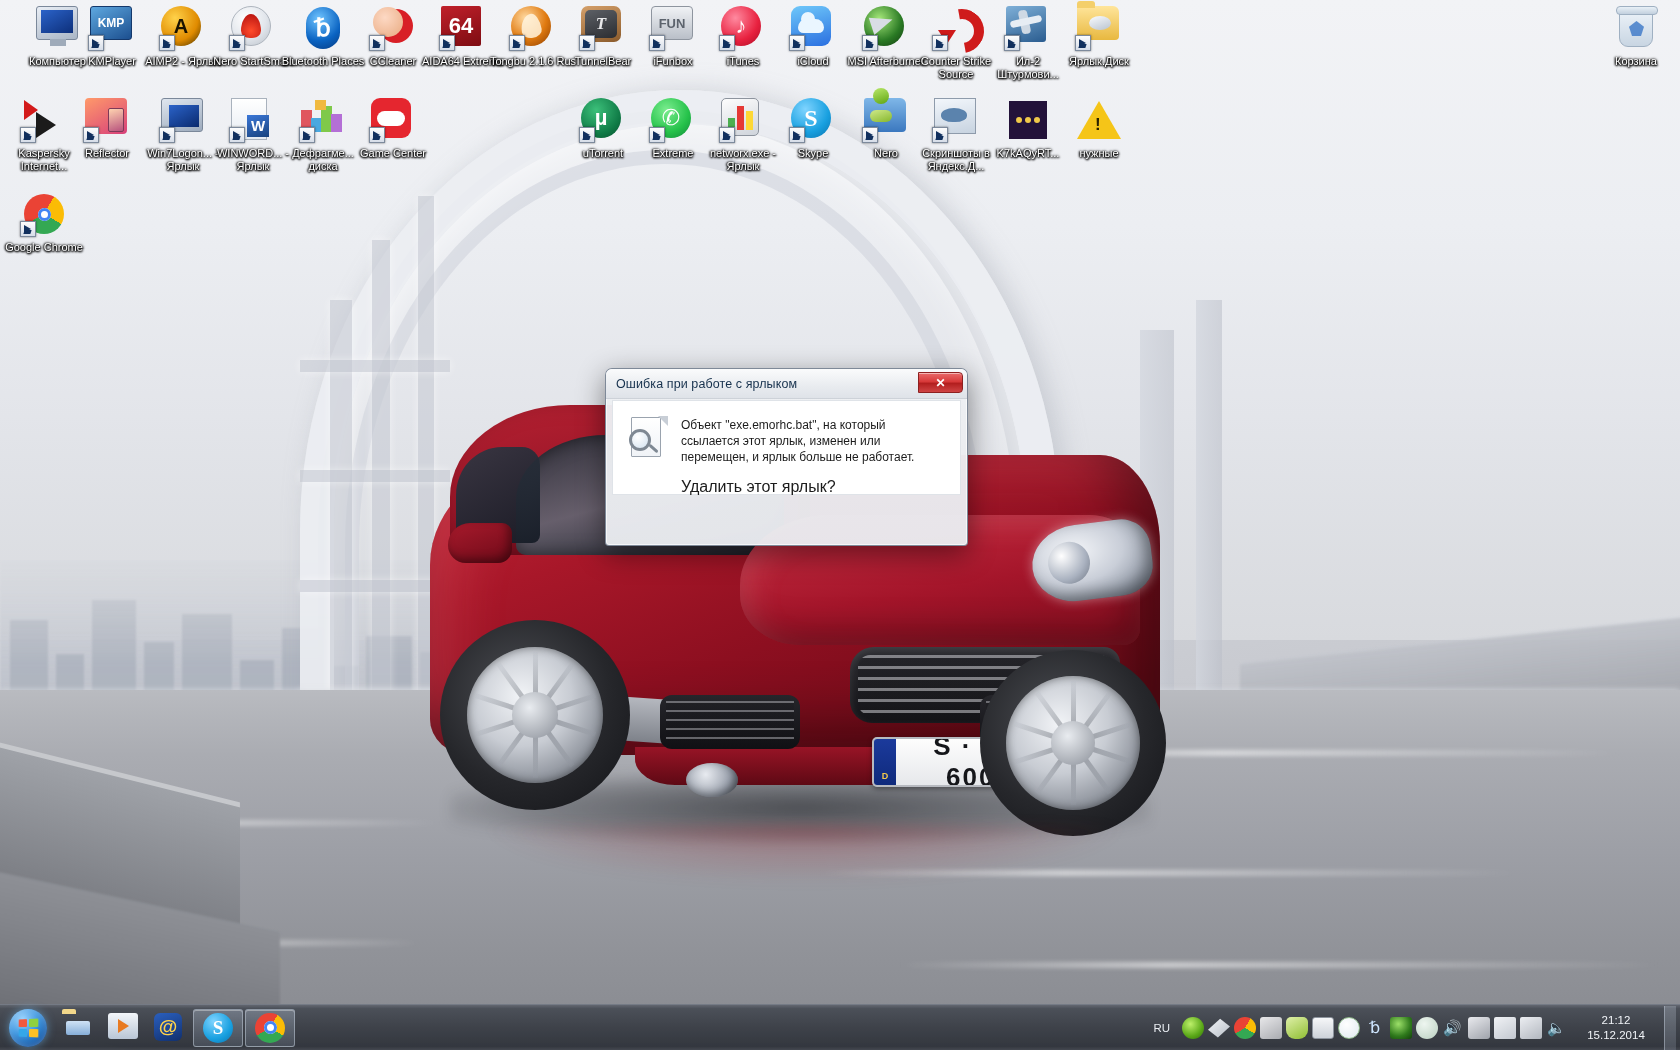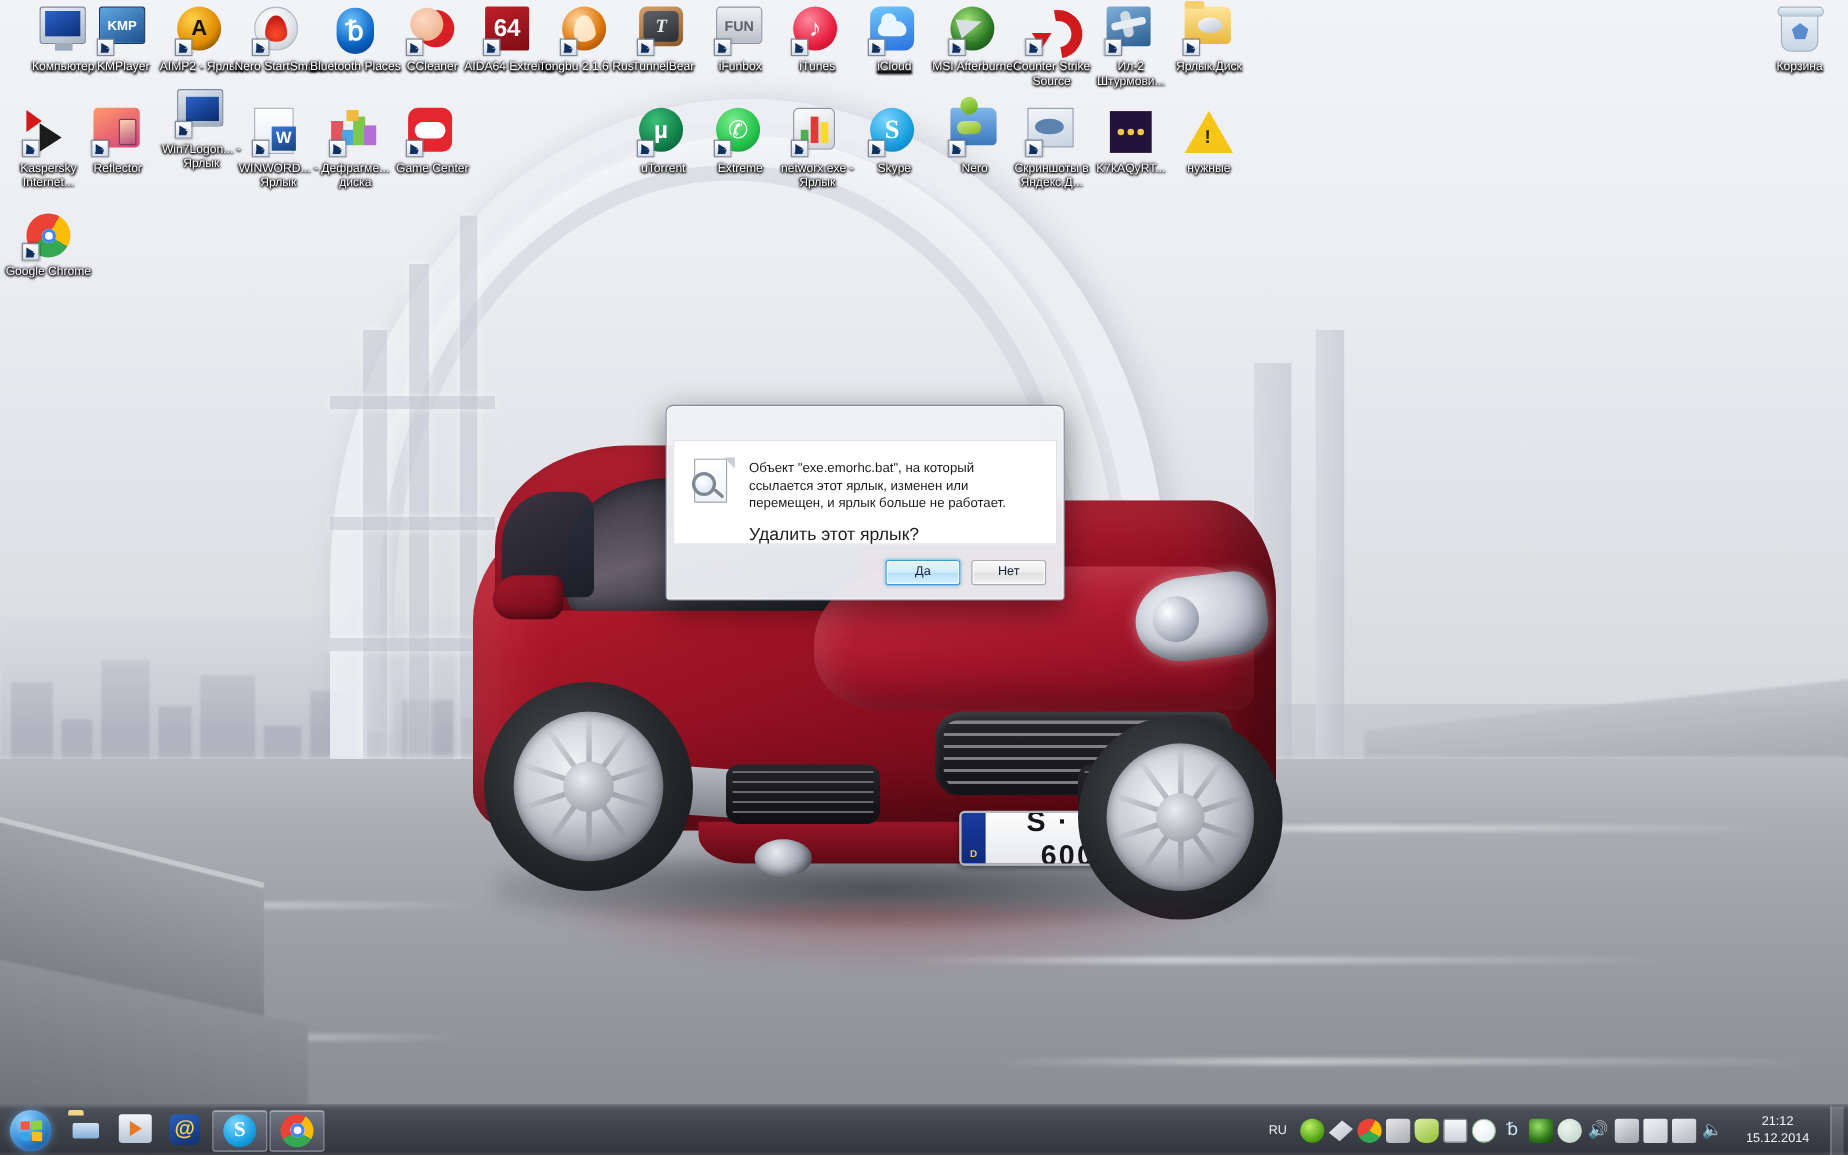--- a/index.html
+++ b/index.html
@@ -723,21 +723,21 @@
     <div class="dicon" style="left:699px; top:4px;">
       <div class="glyph">
           <div class="art">
             <div class="itunes">♪</div>
             <span class="shortcut-arrow"></span>
           </div>
         </div>
       <div class="lbl">iTunes</div>
     </div>
 
-    <div class="dicon" style="left:769px; top:4px;text-decoration:underline;">
+    <div class="dicon" style="left:769px; top:4px;">
       <div class="glyph">
           <div class="art">
             <div class="icloud">
               <i></i>
             </div>
             <span class="shortcut-arrow"></span>
           </div>
         </div>
       <div class="lbl">iCloud</div>
     </div>
@@ -795,21 +795,21 @@
     <div class="dicon" style="left:63px; top:96px;">
       <div class="glyph">
           <div class="art">
             <div class="refl"></div>
             <span class="shortcut-arrow"></span>
           </div>
         </div>
       <div class="lbl">Reflector</div>
     </div>
 
-    <div class="dicon" style="left:139px; top:79px;">
+    <div class="dicon" style="left:139px; top:96px;">
       <div class="glyph">
           <div class="art">
             <div class="win7logo"></div>
             <span class="shortcut-arrow"></span>
           </div>
         </div>
       <div class="lbl">Win7Logon... - Ярлык</div>
     </div>
 
     <div class="dicon" style="left:209px; top:96px;">
@@ -950,38 +950,38 @@
       <div class="glyph">
           <div class="art" style="display:flex;align-items:center;justify-content:center;">
             <div class="bin"></div>
           </div>
         </div>
       <div class="lbl">Корзина</div>
     </div>
   </div>
 
   <div id="dialog">
+    <div id="dlg-titlebar">
+      <span id="dlg-title">Ошибка при работе с ярлыком</span>
+      <div id="dlg-close">✕</div>
+    </div>
 
     <div id="dlg-body">
       <div id="dlg-icon">
         <span class="doc-sheet"></span>
         <span class="doc-fold"></span>
         <span class="mag-glass"></span>
         <span class="mag-handle"></span>
       </div>
       <div id="dlg-text">
         <p id="dlg-msg">Объект "exe.emorhc.bat", на который ссылается этот ярлык, изменен или перемещен, и ярлык больше не работает.</p>
         <p id="dlg-question">Удалить этот ярлык?</p>
       </div>
     </div>
 
-    <div id="dlg-buttons">
-      <div class="dlg-btn default">Да</div>
-      <div class="dlg-btn normal">Нет</div>
-    </div>
   </div>
 
   <div id="taskbar">
     <div id="start-orb">
       <div class="orb">
         <span class="winflag">
             <i></i>
             <i></i>
             <i></i>
             <i></i>

